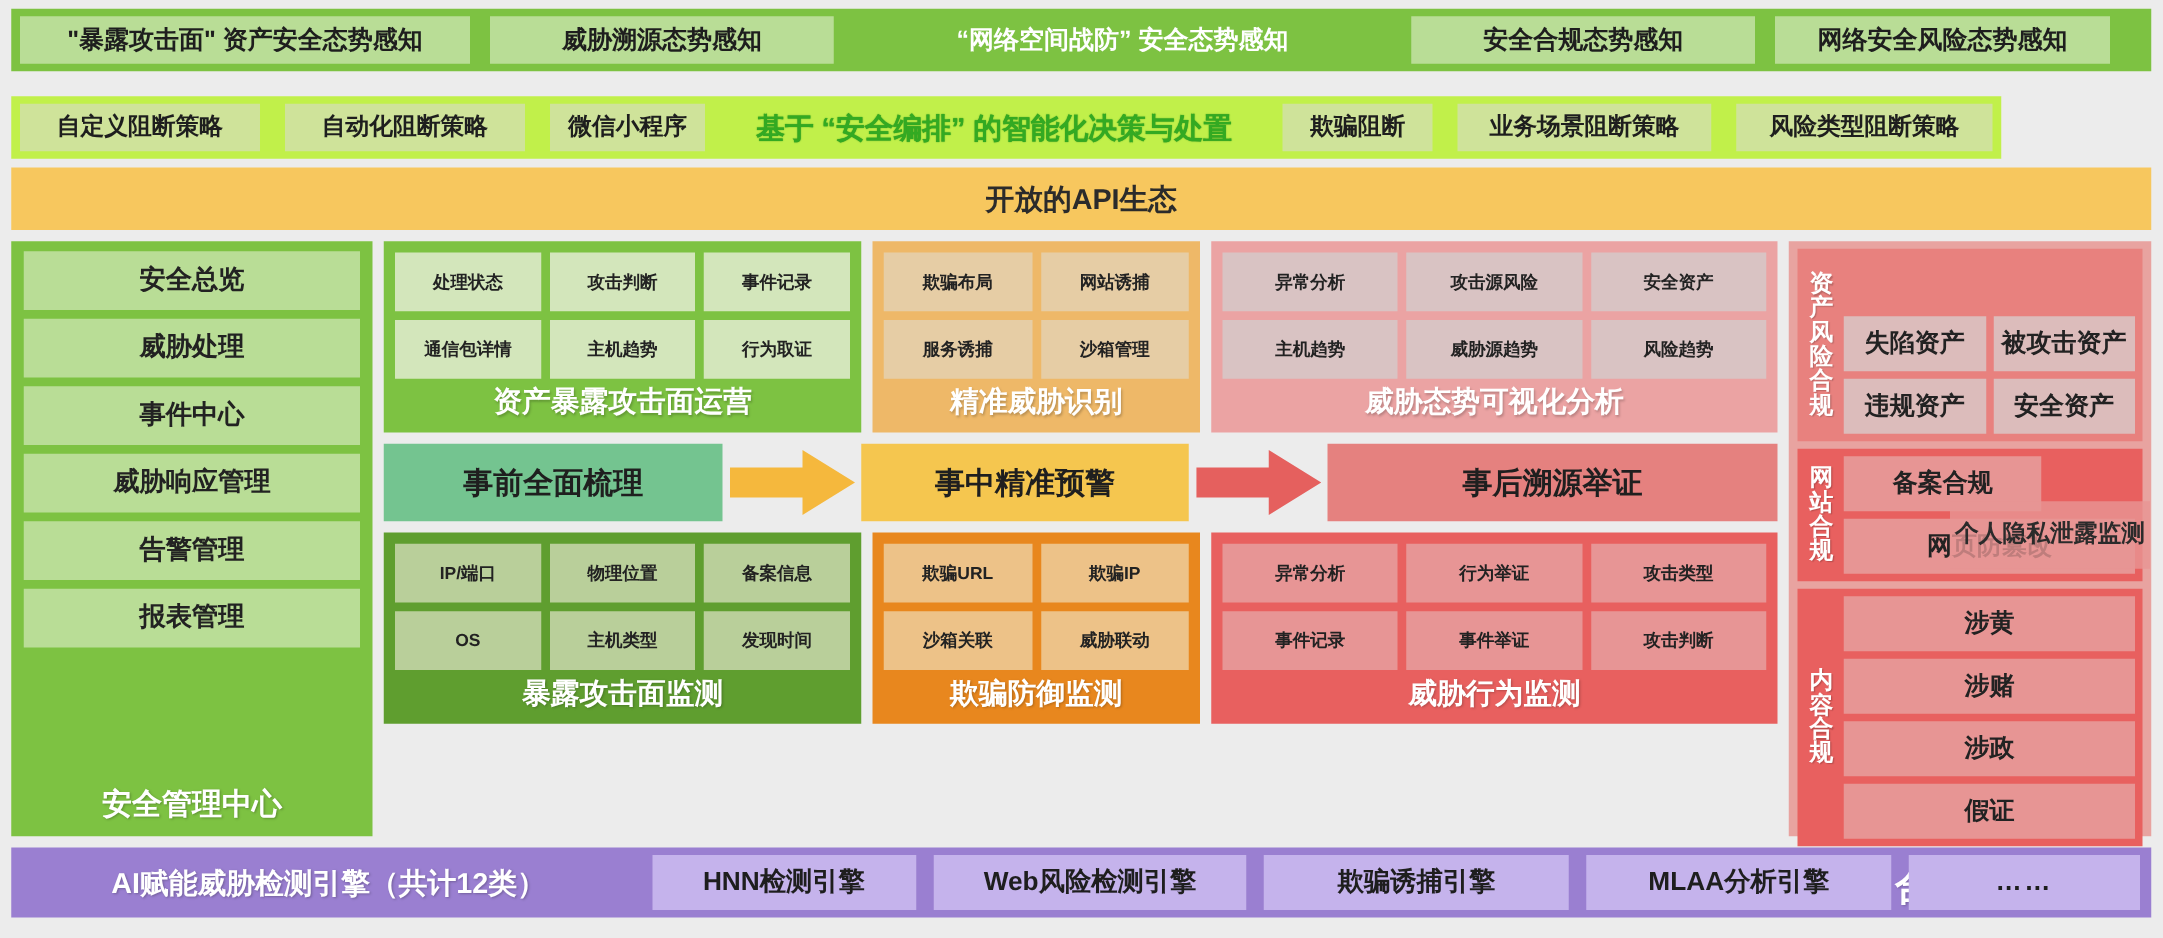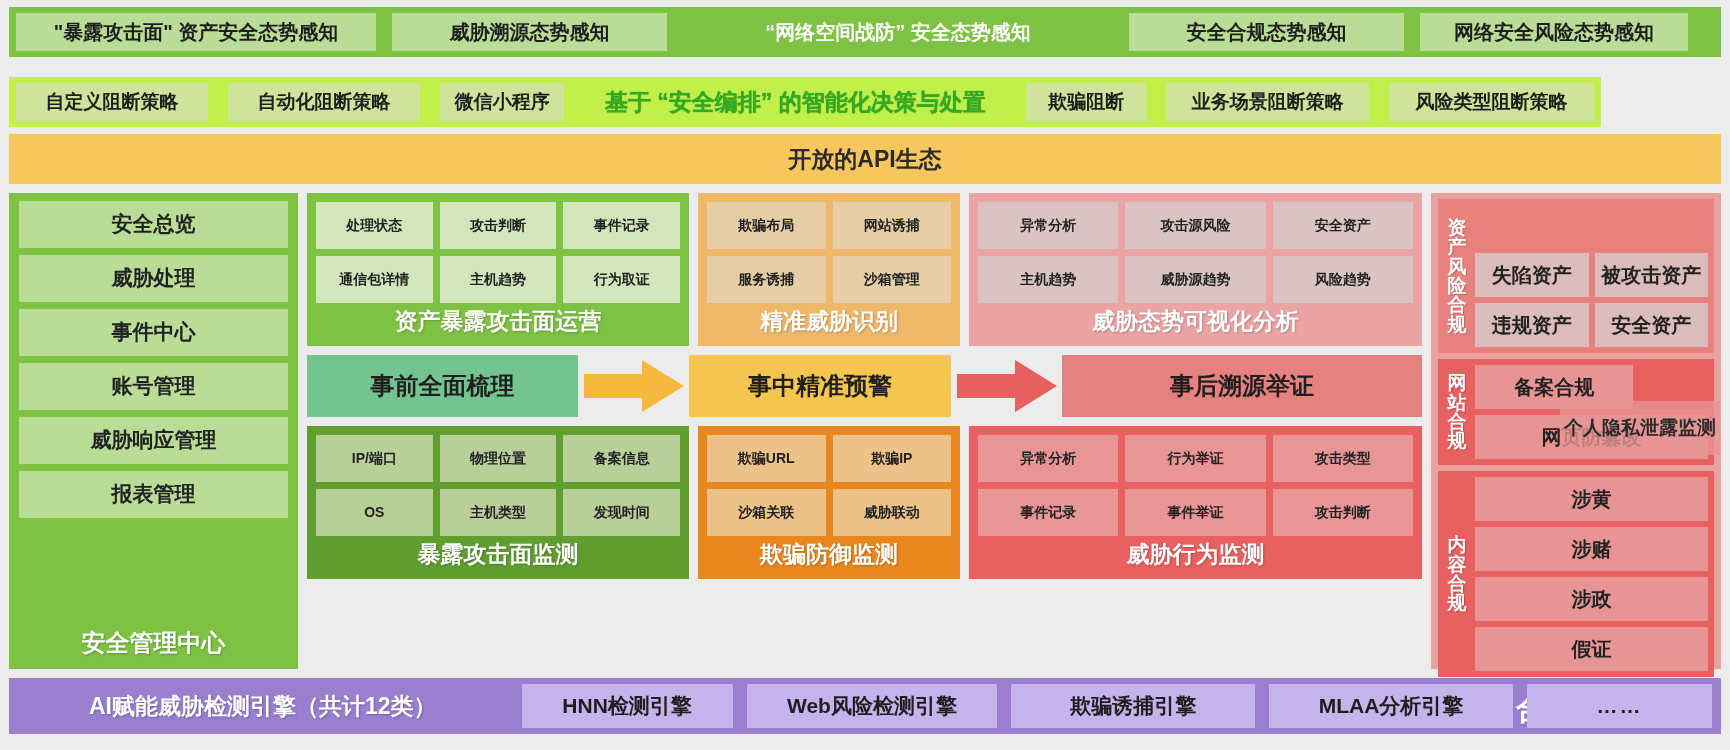--- a/index.html
+++ b/index.html
@@ -218,22 +218,22 @@
   </div>
 
   <div class="band-api">开放的API生态</div>
 
   <div class="main">
 
     <div class="col-smc">
       <div class="chip">安全总览</div>
       <div class="chip">威胁处理</div>
       <div class="chip">事件中心</div>
-      <div class="chip">账号管理</div>
       <div class="chip">威胁响应管理</div>
+      <div class="chip">告警管理</div>
       <div class="chip">报表管理</div>
       <div class="smc-footer">安全管理中心</div>
     </div>
 
     <div class="center">
 
       <div class="center-row">
 
         <div class="panel p-aeo">
           <div class="panel-grid">

